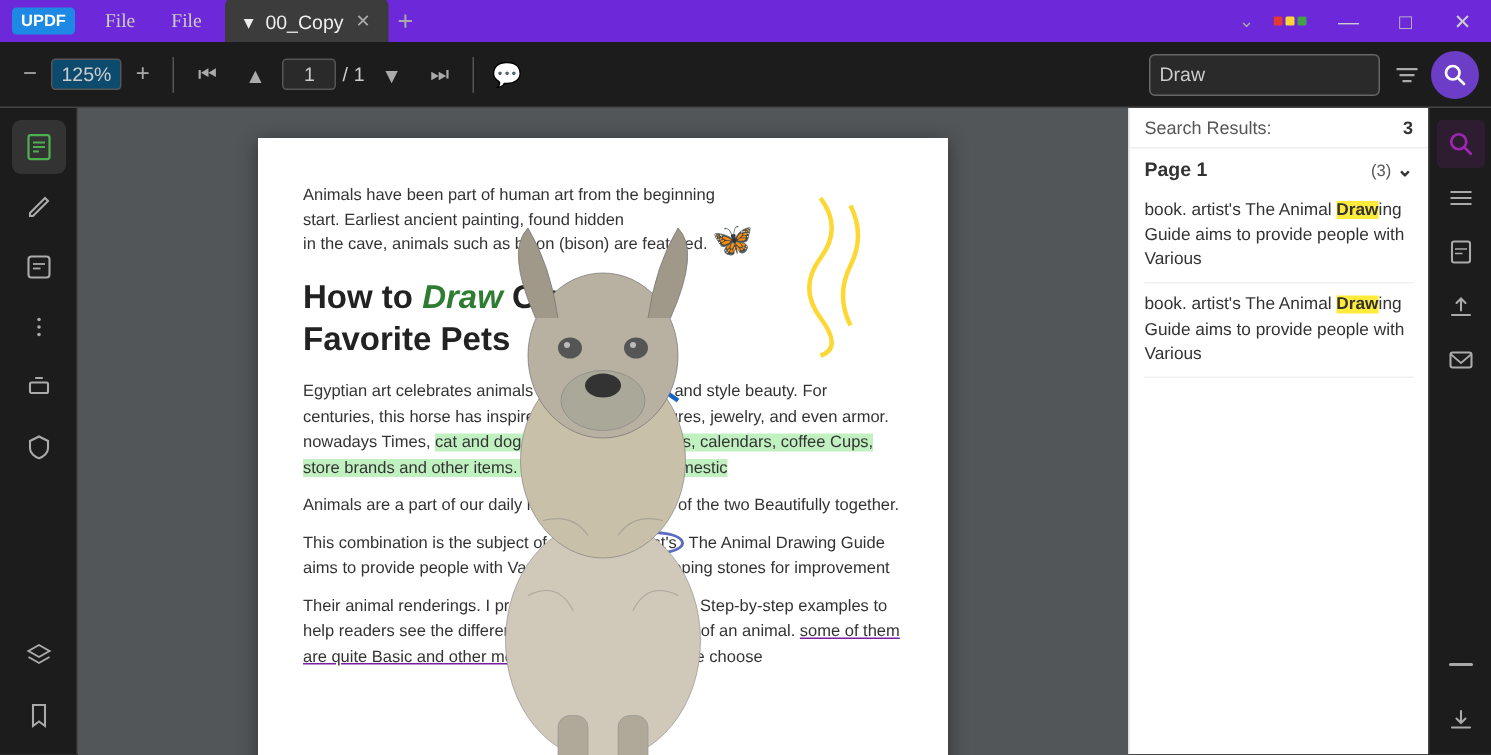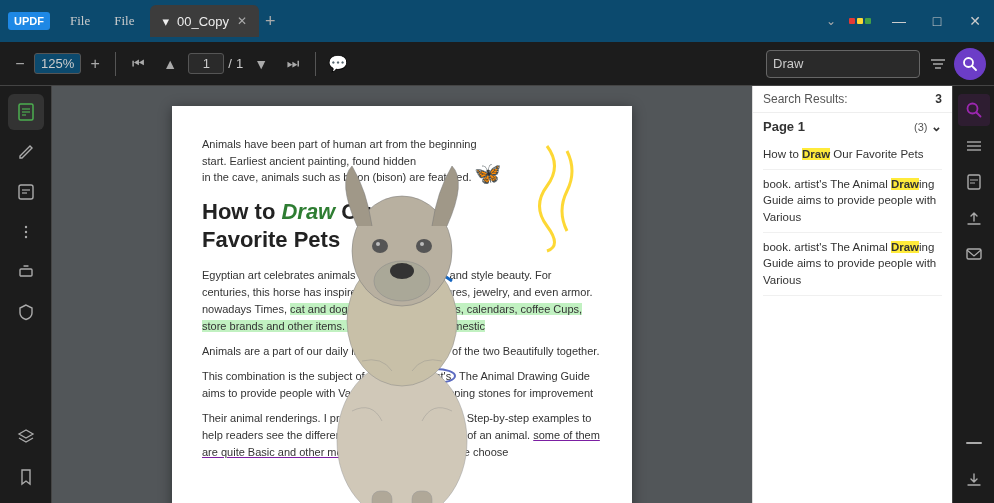--- a/index.html
+++ b/index.html
@@ -1,21 +1,21 @@
 <!DOCTYPE html>
 <html><head>
   <meta charset="utf-8">
   <style>
     * { box-sizing: border-box; margin: 0; padding: 0; }
     body { width: 994px; height: 503px; overflow: hidden; font-family: Arial, sans-serif; background: #2d2d2d; display: flex; flex-direction: column; }
 
     
     .title-bar {
-      display: flex; align-items: center; height: 42px;
-      background: #0c4a6e; color: #ccc; flex-shrink: 0;
+      display: flex; align-items: center; height: 28px;
+      background: #6d28d9; color: #ccc; flex-shrink: 0;
     }
     .title-bar .updf-logo {
       background: #1e88e5; color: white; font-weight: bold; font-size: 11px;
       padding: 3px 6px; margin: 0 8px; border-radius: 3px;
     }
     .title-bar .menu-item {
       padding: 0 12px; font-size: 13px; color: #ccc; cursor: pointer; height: 100%; display: flex; align-items: center; font-family: Liberation Serif, serif;
     }
     .title-bar .tab-area { display: flex; align-items: center; flex: 1; }
     .title-bar .tab {
@@ -316,23 +316,20 @@
     </div>
     <div class="page-section">
       <div class="page-label">
         <span>Page 1</span>
         <span>
           <span class="count-badge">(3)</span>
           <span> ⌄</span>
         </span>
       </div>
 
-      <div class="result-item">
-        <span>How to </span><span class="highlight">Draw</span><span> Our Favorite Pets</span>
-      </div>
 
       <div class="result-item">
         <span>book. artist's The Animal </span><span class="highlight">Draw</span><span>ing Guide aims to provide people with Various</span>
       </div>
 
       <div class="result-item">
         <span>book. artist's The Animal </span><span class="highlight">Draw</span><span>ing Guide aims to provide people with Various</span>
       </div>
     </div>
   </div>

